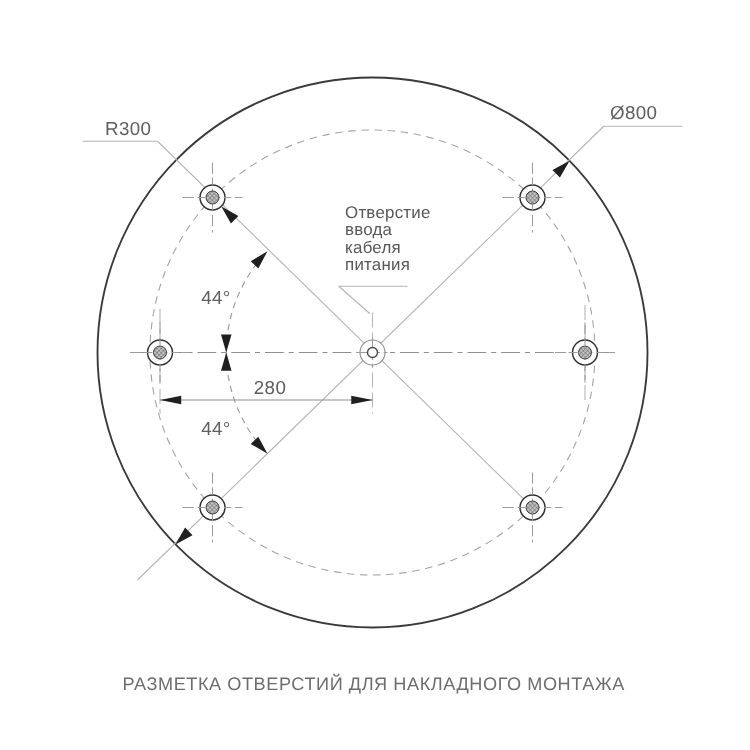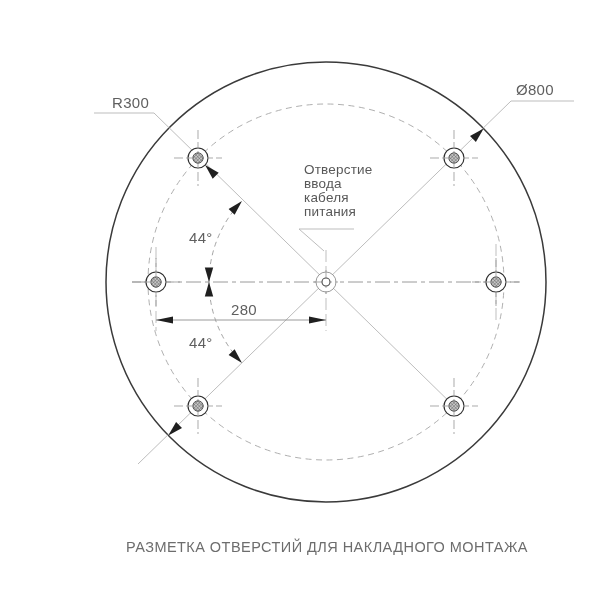--- a/index.html
+++ b/index.html
@@ -11,21 +11,21 @@
     --text-gray:#5f5f5f;
     --caption-gray:#6d6d6d;
     --background:#ffffff;
   }
   html,body{margin:0;padding:0;}
   body{
     width:600px;height:600px;background:var(--background);
     font-family:"Liberation Sans","DejaVu Sans",sans-serif;
     overflow:hidden;
   }
-  .stage{position:relative;width:529px;height:600px;margin-left:28px;}
+  .stage{position:relative;width:529px;height:600px;}
   svg{display:block;}
 
   .outer-circle{fill:none;stroke:var(--outline-dark);stroke-width:1.5;}
   .bolt-circle{fill:none;stroke:var(--dash-circle);stroke-width:0.9;stroke-dasharray:6 4.5;}
   .centerline{stroke:var(--line-mid);stroke-width:0.9;stroke-dasharray:15 4 4 4;fill:none;}
   .leader{stroke:var(--line-light);stroke-width:0.9;fill:none;}
   .dim-line{stroke:var(--line-mid);stroke-width:0.9;fill:none;}
   .ext-line{stroke:#b8b8b8;stroke-width:0.9;stroke-dasharray:12 4;fill:none;}
   .angle-arc{fill:none;stroke:#9a9a9a;stroke-width:0.9;stroke-dasharray:5 4;}
   .arrowhead{fill:var(--arrow);stroke:none;}

